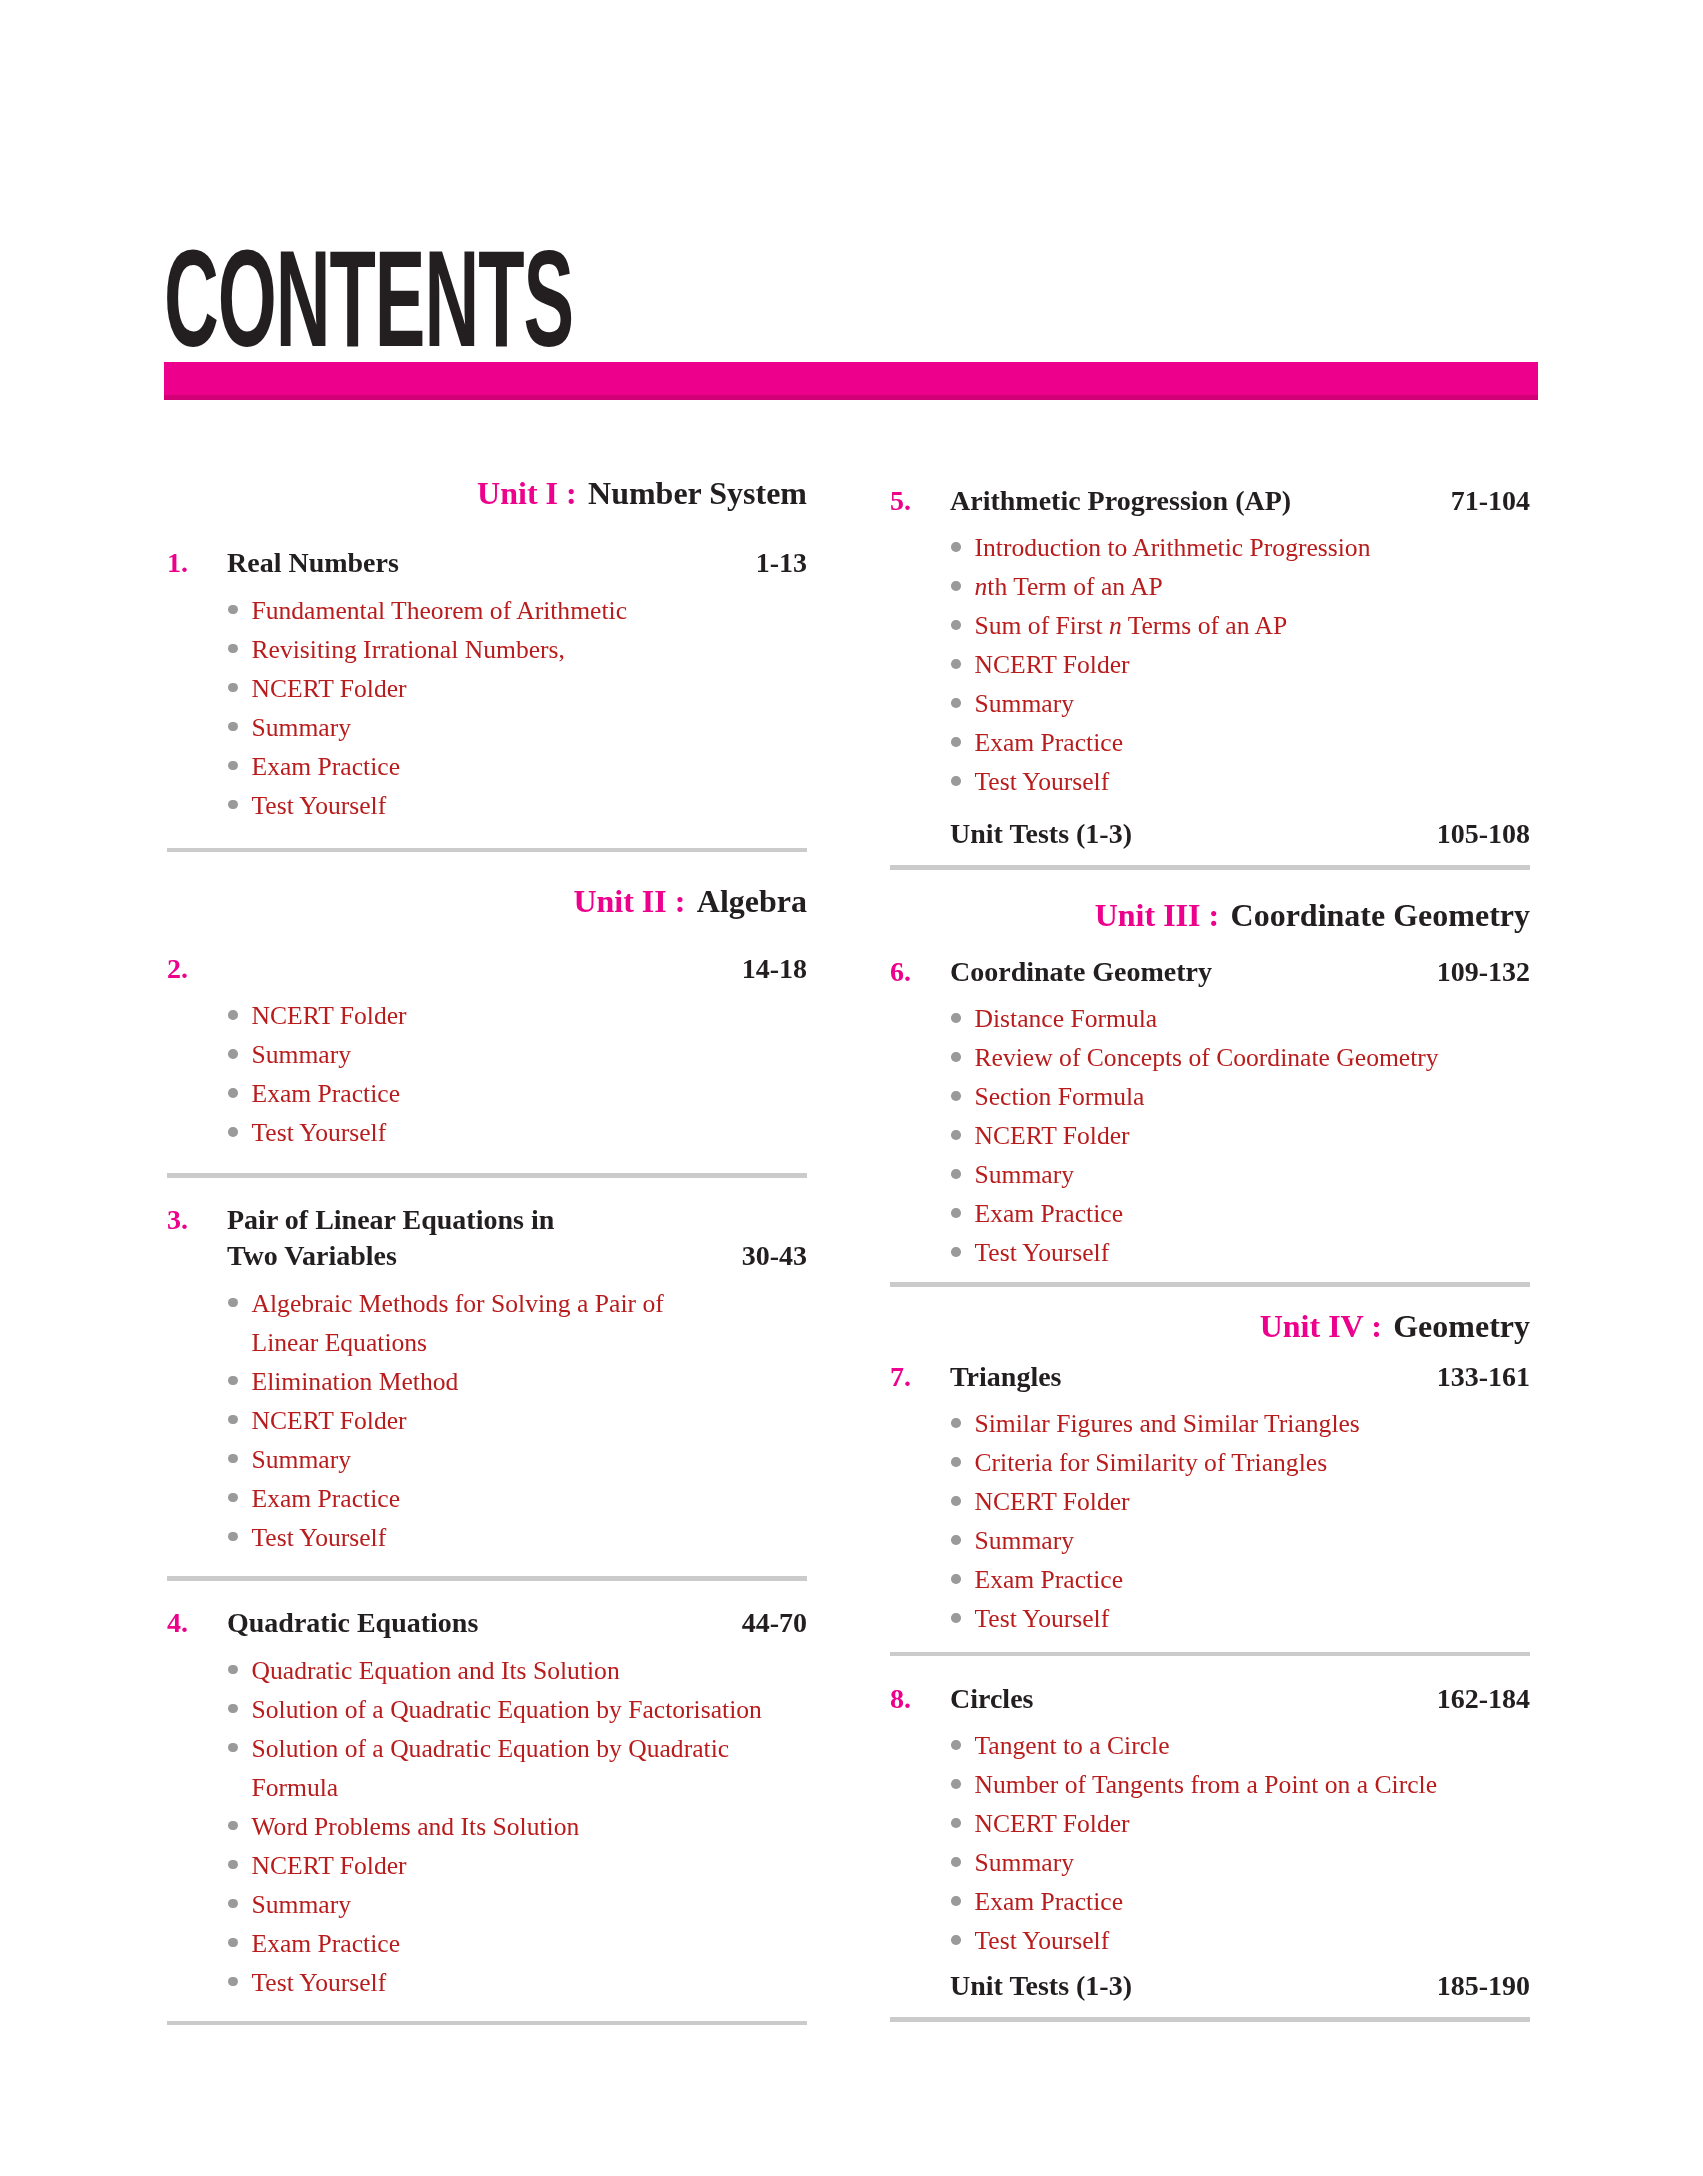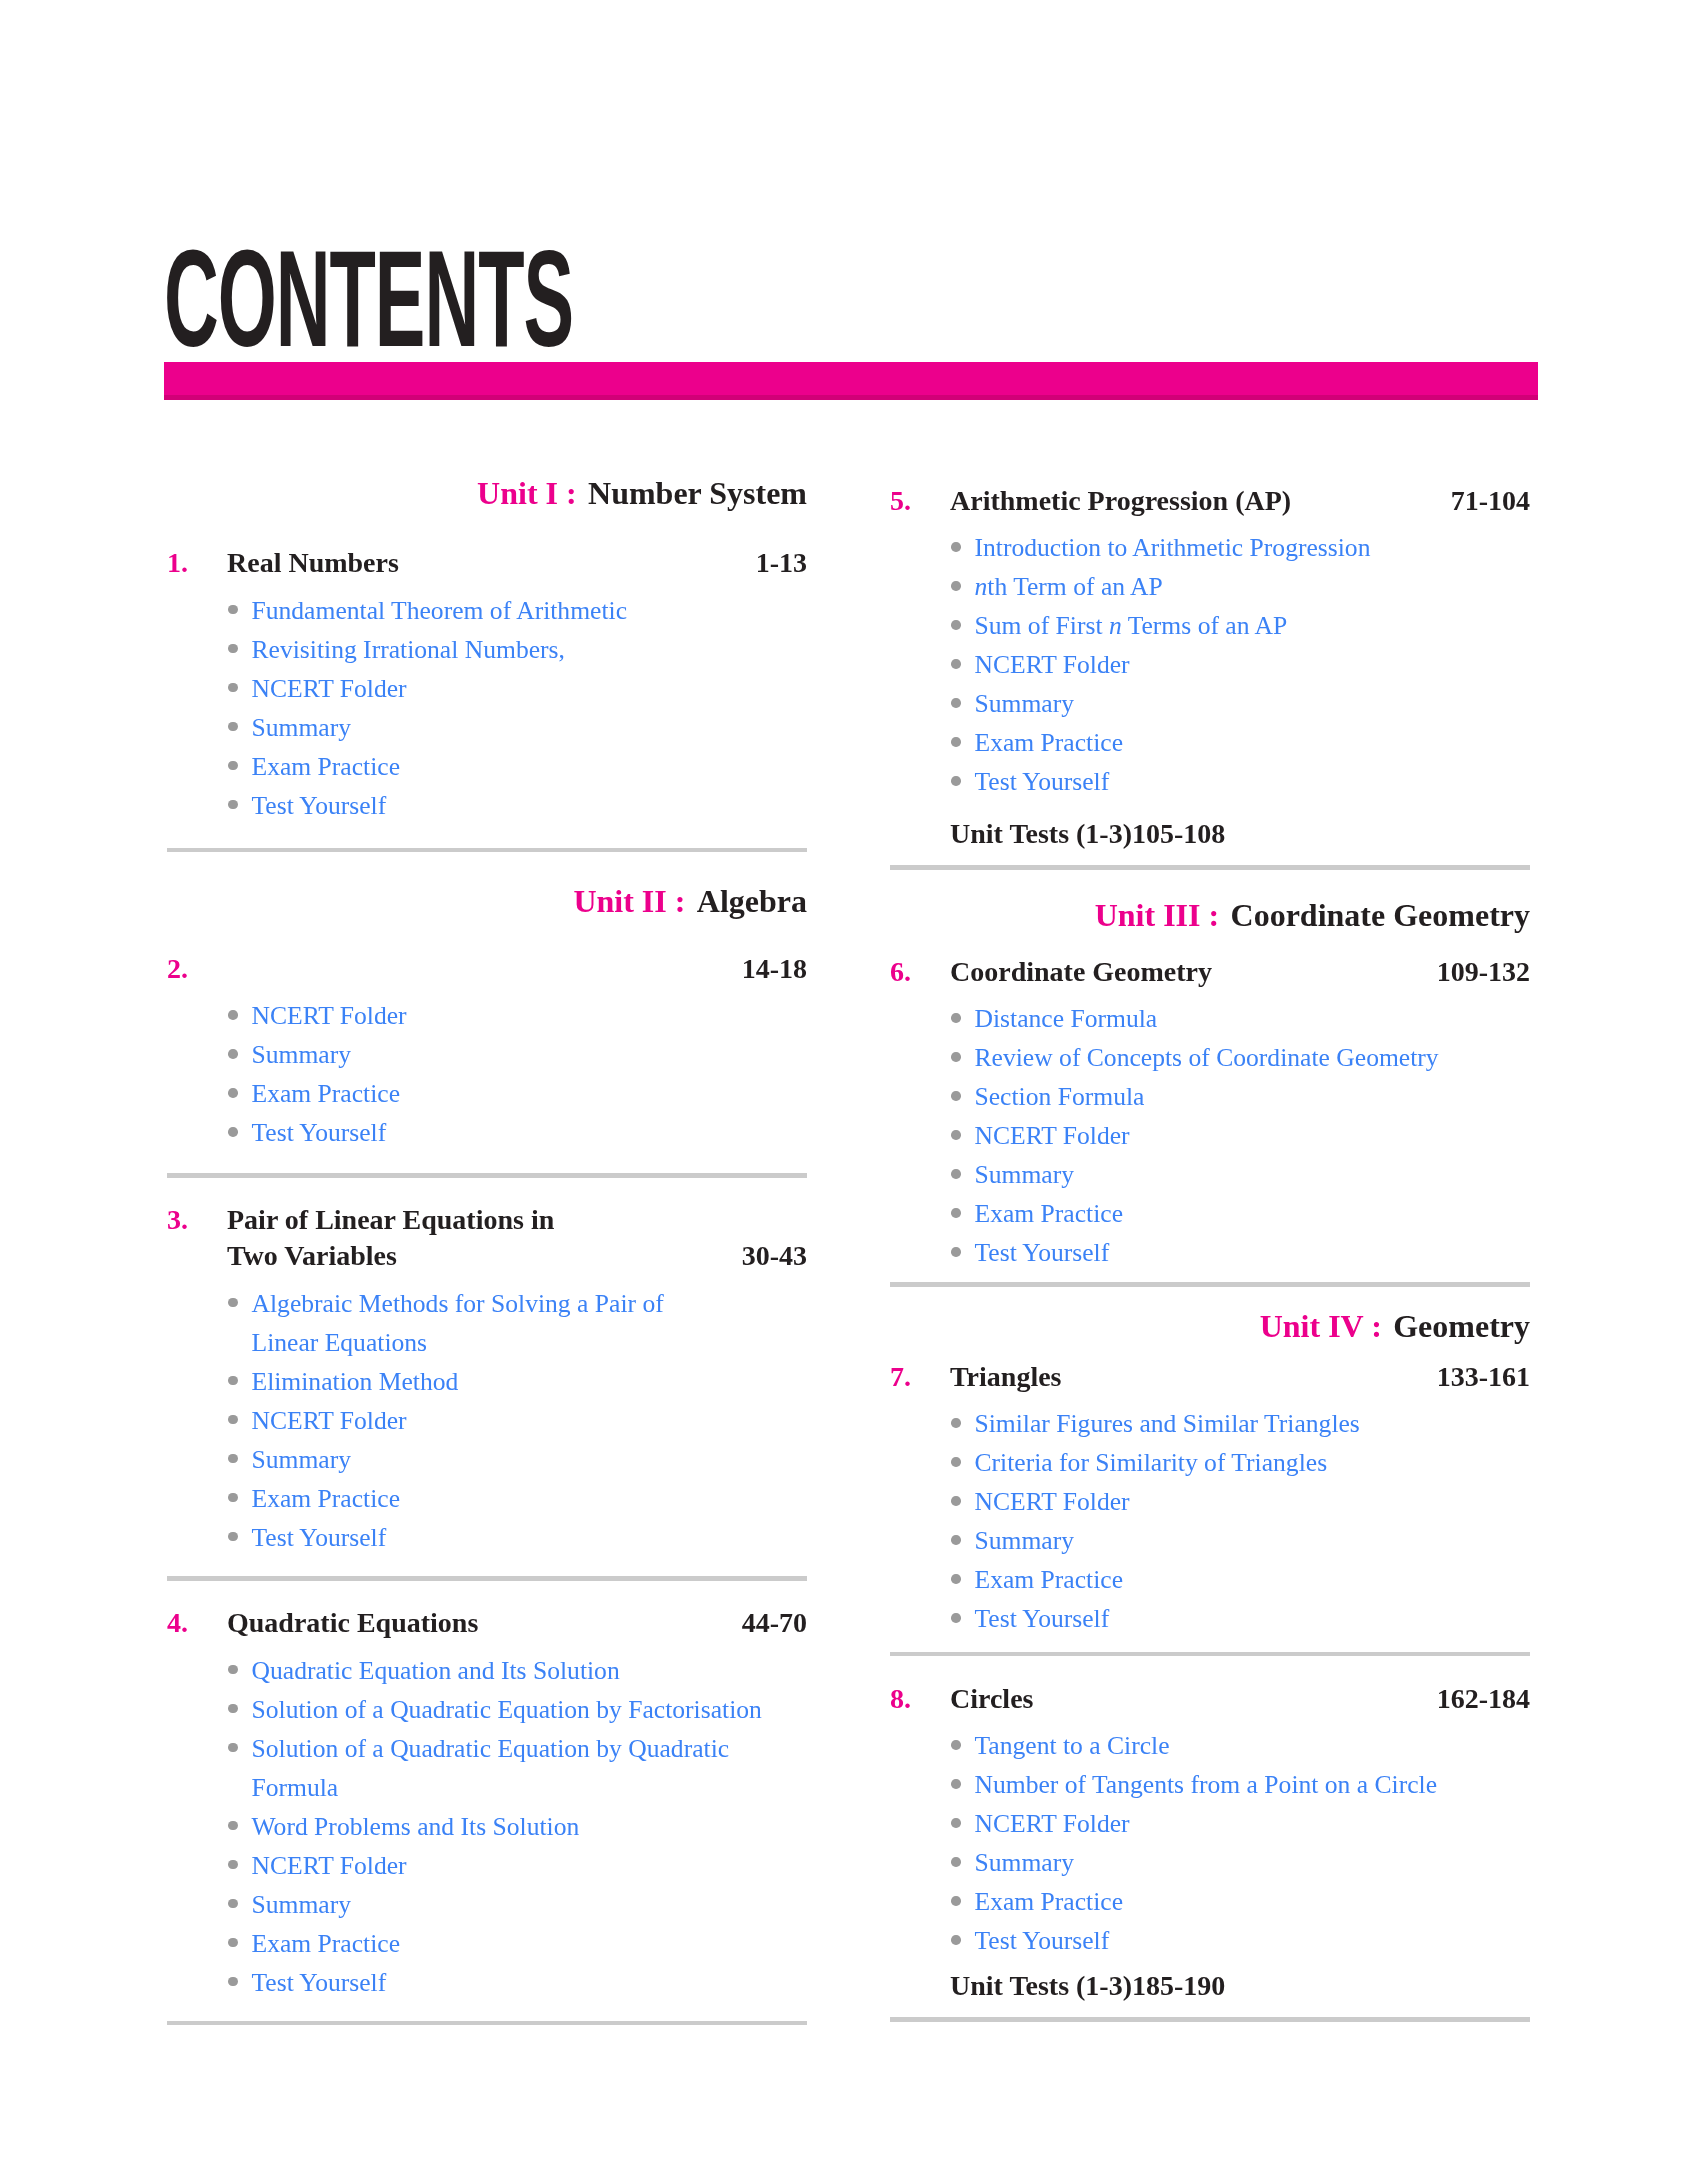--- a/index.html
+++ b/index.html
@@ -62,34 +62,34 @@
   
   ul.bullets{
     list-style:none;
     margin:9.5px 0 0 0;
     padding:0 0 0 61px;
   }
   ul.bullets li{
     display:flex;
     align-items:flex-start;
     font-size:25.6px;line-height:39px;
-    color:#3b82f6;
+    color:#b91c1c;
   }
   .dot{
     flex:0 0 auto;
     width:9.5px;height:9.5px;border-radius:50%;
     background:#9A9A9A;
     margin:14px 14px 0 0;
   }
   .item-text{white-space:pre-line;}
   .item-text i{font-style:italic;}
 
   
   .unit-tests{
-    display:flex;justify-content:flex-start;
+    display:flex;justify-content:space-between;
     padding-left:60px;
     font-size:28px;font-weight:700;line-height:36px;
     color:#231F20;
   }
 
   
   .divider{height:4.7px;background:#CBCBCB;border:0;margin:0;}
 
   
   .mt8{margin-top:7.6px;}  .mt10{margin-top:9.5px;} .mt12{margin-top:11.4px;}

